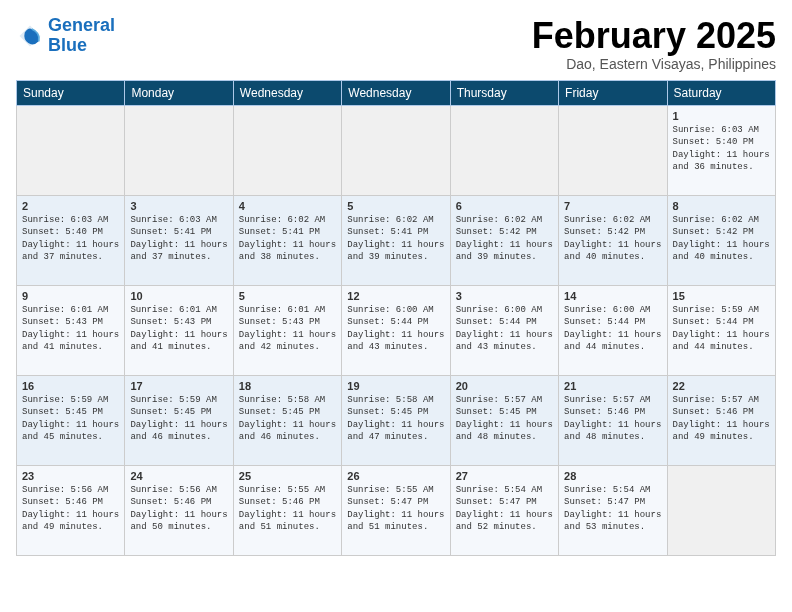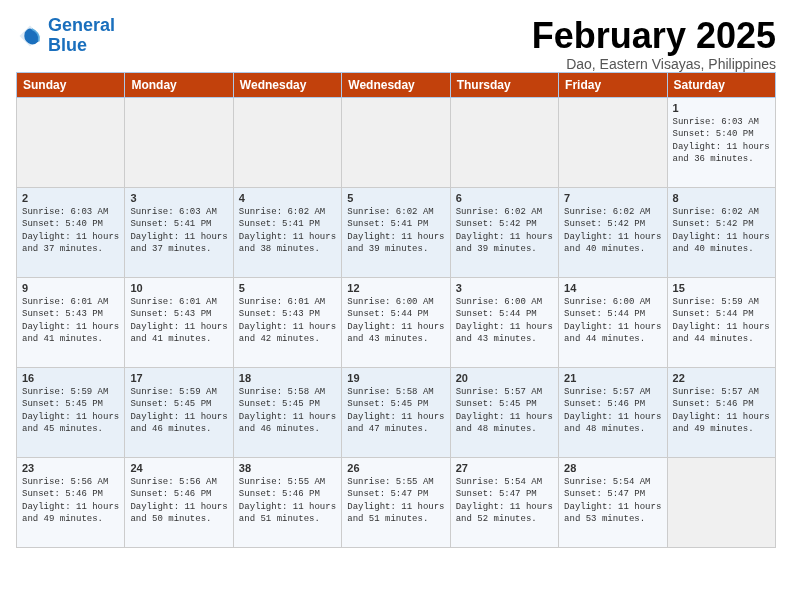--- a/index.html
+++ b/index.html
@@ -7,20 +7,21 @@
       font-family: Arial, sans-serif;
       background: #fff;
       width: 792px;
       min-height: 612px;
       padding: 16px;
     }
     .header {
       display: flex;
       justify-content: space-between;
       align-items: flex-start;
+      margin-bottom: 8px;
     }
     .logo {
       display: flex;
       align-items: center;
       gap: 4px;
     }
     .logo-text {
       font-size: 18px;
       font-weight: bold;
       line-height: 1.1;
@@ -41,24 +42,24 @@
     .subtitle {
       font-size: 14px;
       color: #555;
     }
     table {
       width: 100%;
       border-collapse: collapse;
       table-layout: fixed;
     }
     thead tr th {
-      background: #c2410c;
+      background: #0c4a6e;
       color: #fff;
       font-size: 12px;
-      font-weight: bold;
+      font-weight: normal;
       padding: 5px 6px;
       text-align: left;
       border: 1px solid #adc8e8;
       margin-left: 32px;
     }
     tbody tr td {
       vertical-align: top;
       border: 1px solid #ccc;
       padding: 4px 5px;
       font-size: 9.5px;
@@ -294,21 +295,21 @@
 and 49 minutes.</div>
         </td>
         <td>
           <span class="day-num">24</span>
           <div class="day-info" style="white-space: pre-line;">Sunrise: 5:56 AM
 Sunset: 5:46 PM
 Daylight: 11 hours
 and 50 minutes.</div>
         </td>
         <td>
-          <span class="day-num">38</span>
+          <span class="day-num">25</span>
           <div class="day-info" style="white-space: pre-line;">Sunrise: 5:55 AM
 Sunset: 5:46 PM
 Daylight: 11 hours
 and 51 minutes.</div>
         </td>
         <td>
           <span class="day-num">26</span>
           <div class="day-info" style="white-space: pre-line;">Sunrise: 5:55 AM
 Sunset: 5:47 PM
 Daylight: 11 hours

